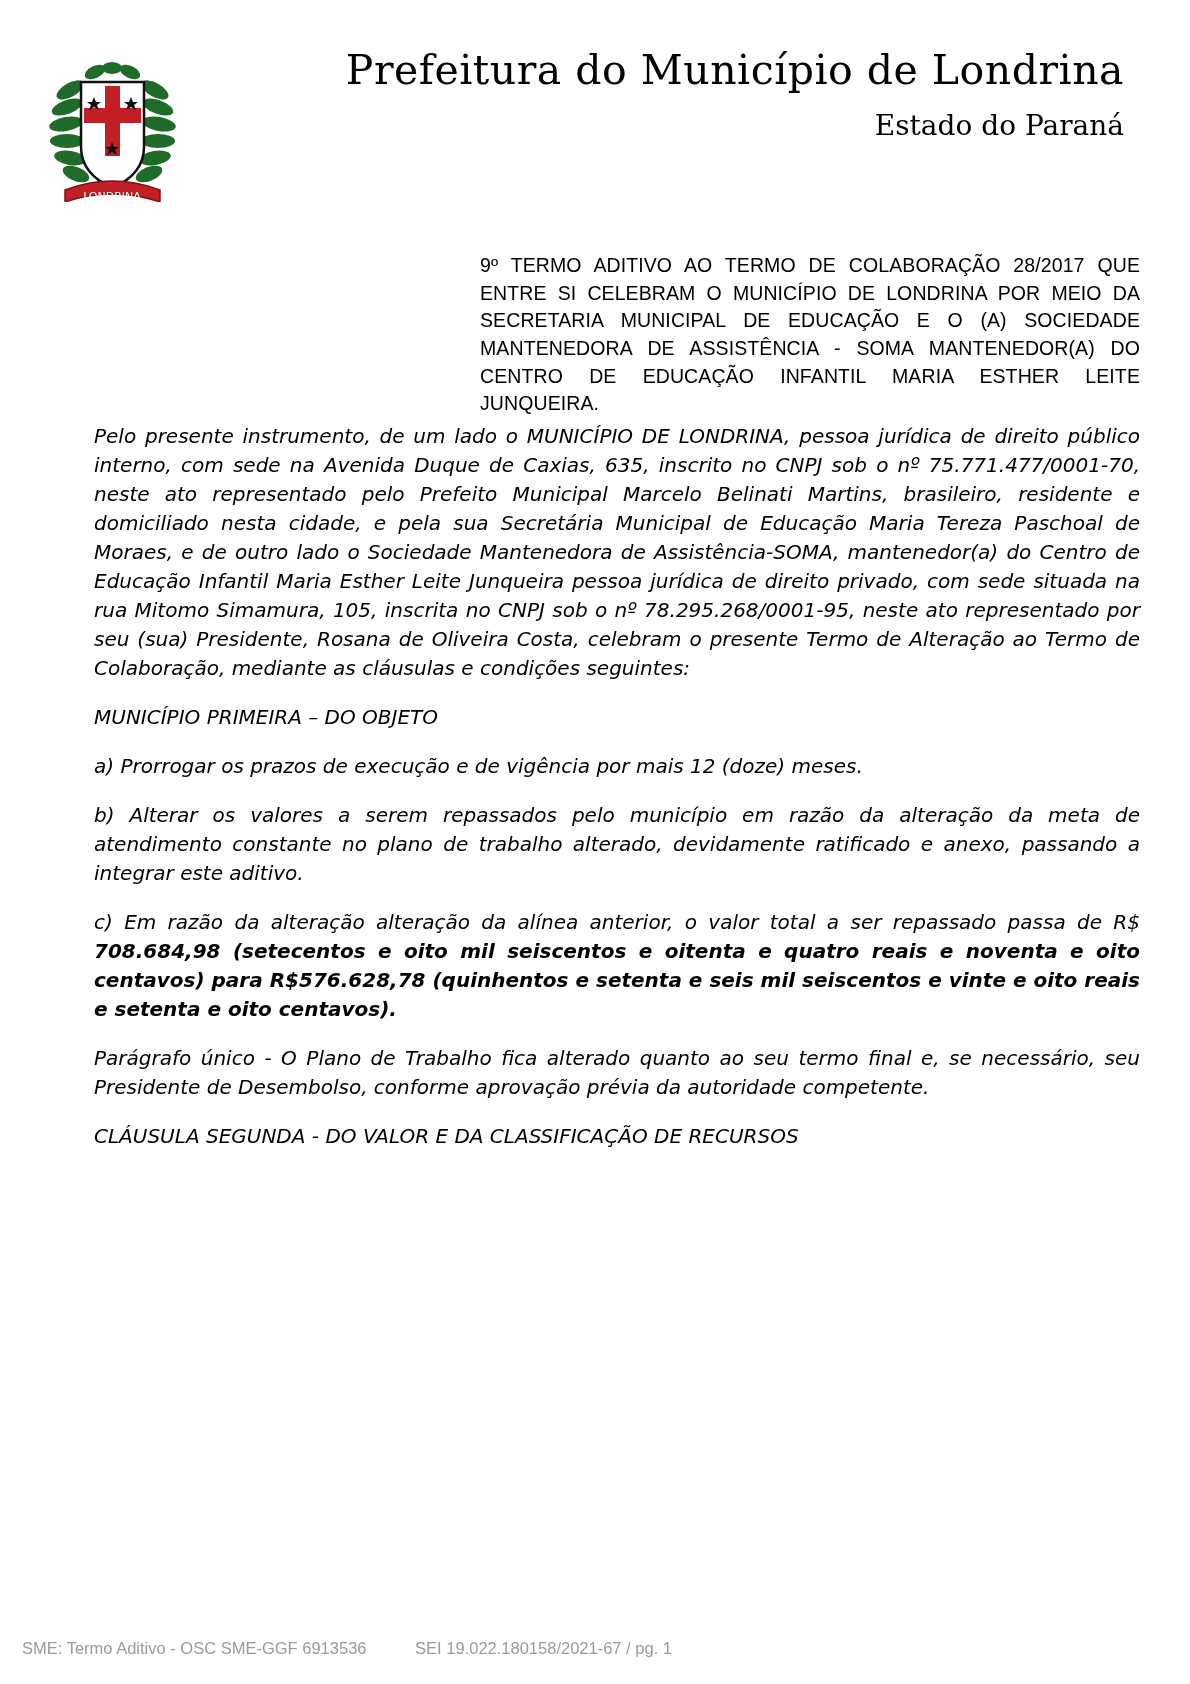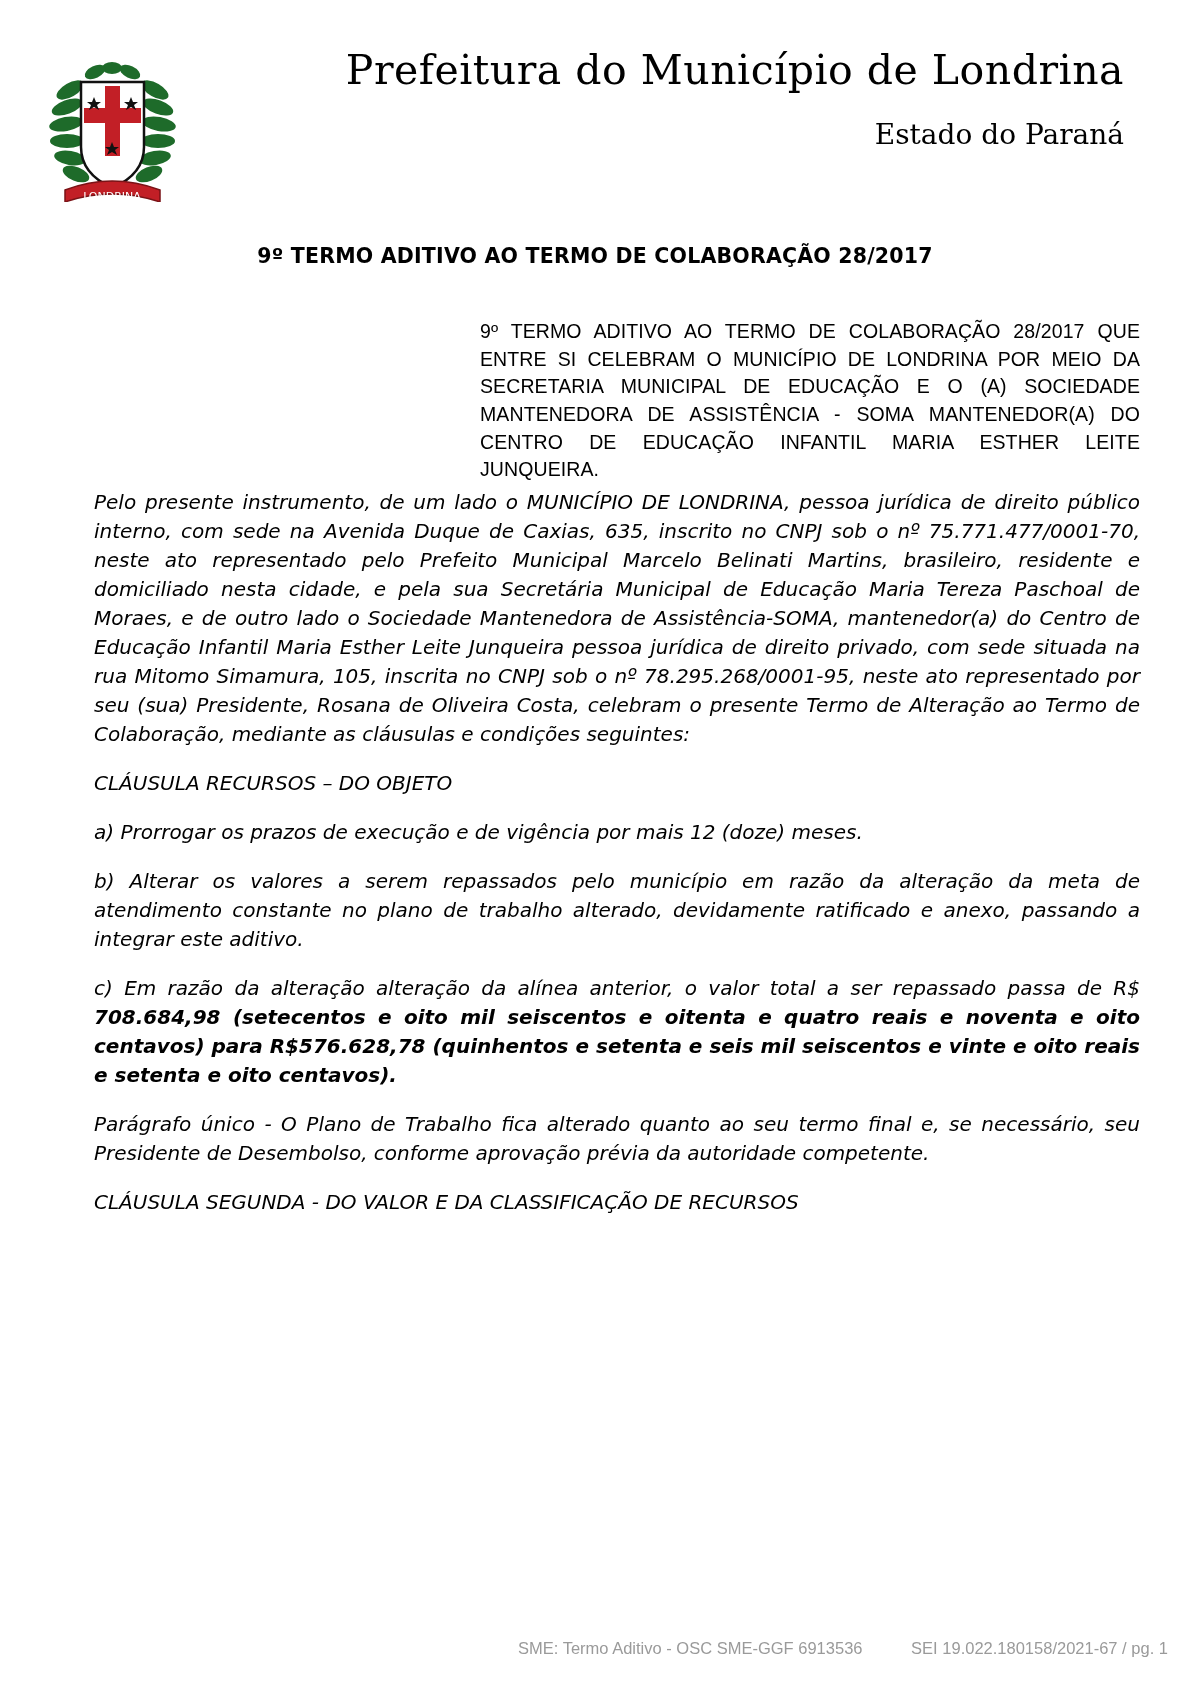--- a/index.html
+++ b/index.html
@@ -39,21 +39,21 @@
   .header-title {
     font-family: "DejaVu Serif", serif;
     font-size: 41px;
     letter-spacing: 0.5px;
     line-height: 1.1;
     white-space: nowrap;
   }
   .header-sub {
     font-family: "DejaVu Serif", serif;
     font-size: 28px;
-    margin-top: 25px;
+    margin-top: 16px;
   }
 
   
   .doc-title {
     text-align: center;
     font-weight: bold;
     font-size: 20.5px;
     letter-spacing: 0.2px;
     margin-top: 42px;
     font-family: "DejaVu Sans", sans-serif;
@@ -86,21 +86,21 @@
     margin-bottom: 22px;
   }
   .bold { font-weight: bold; }
 
   
   .footer {
     position: absolute;
     left: 0;
     right: 0;
     bottom: 26px;
-    text-align: right;
+    text-align: left;
     color: #9a9a9a;
     font-size: 16.5px;
     font-family: "Liberation Sans", sans-serif;
   }
   .footer span { margin: 0 22px; }
 </style>
 </head>
 <body>
 
 <div class="page">
@@ -141,36 +141,33 @@
         <path d="M20 138 Q67 120 115 138 L115 150 Q67 134 20 150 Z" fill="#c21f26" stroke="#7a1216" stroke-width="1.5"></path>
         <text x="67" y="148" font-size="11" fill="#ffffff" text-anchor="middle" font-family="DejaVu Sans, sans-serif">LONDRINA</text>
       </svg>
     </div>
     <div class="header-text">
       <div class="header-title">Prefeitura do Município de Londrina</div>
       <div class="header-sub">Estado do Paraná</div>
     </div>
   </div>
 
-  <div class="doc-title">
-    <span>9º TERMO ADITIVO AO TERMO DE COLABORAÇÃO 28/2017</span>
-  </div>
 
   <div class="preamble">
     <span>9º TERMO ADITIVO AO TERMO DE COLABORAÇÃO 28/2017 QUE ENTRE SI CELEBRAM O MUNICÍPIO DE LONDRINA POR MEIO DA SECRETARIA MUNICIPAL DE EDUCAÇÃO E O (A) SOCIEDADE MANTENEDORA DE ASSISTÊNCIA - SOMA MANTENEDOR(A) DO CENTRO DE EDUCAÇÃO INFANTIL MARIA ESTHER LEITE JUNQUEIRA.</span>
   </div>
 
   <div class="body">
 
     <p class="gap-top">
       <span>Pelo presente instrumento, de um lado o MUNICÍPIO DE LONDRINA, pessoa jurídica de direito público interno, com sede na Avenida Duque de Caxias, 635, inscrito no CNPJ sob o nº 75.771.477/0001-70, neste ato representado pelo Prefeito Municipal Marcelo Belinati Martins, brasileiro, residente e domiciliado nesta cidade, e pela sua Secretária Municipal de Educação Maria Tereza Paschoal de Moraes, e de outro lado o Sociedade Mantenedora de Assistência-SOMA, mantenedor(a) do Centro de Educação Infantil Maria Esther Leite Junqueira pessoa jurídica de direito privado, com sede situada na rua Mitomo Simamura, 105, inscrita no CNPJ sob o nº 78.295.268/0001-95, neste ato representado por seu (sua) Presidente, Rosana de Oliveira Costa, celebram o presente Termo de Alteração ao Termo de Colaboração, mediante as cláusulas e condições seguintes:</span>
     </p>
 
     <p class="gap-small clause">
-      <span>CLÁUSULA RECURSOS – DO OBJETO</span>
+      <span>MUNICÍPIO PRIMEIRA – DO OBJETO</span>
     </p>
 
 
     <p class="clause">
       <span>a) Prorrogar os prazos de execução e de vigência por mais 12 (doze) meses.</span>
     </p>
 
     <p class="clause">
       <span>b) Alterar os valores a serem repassados pelo município em razão da alteração da meta de atendimento constante no plano de trabalho alterado, devidamente ratificado e anexo, passando a integrar este aditivo.</span>
     </p>

